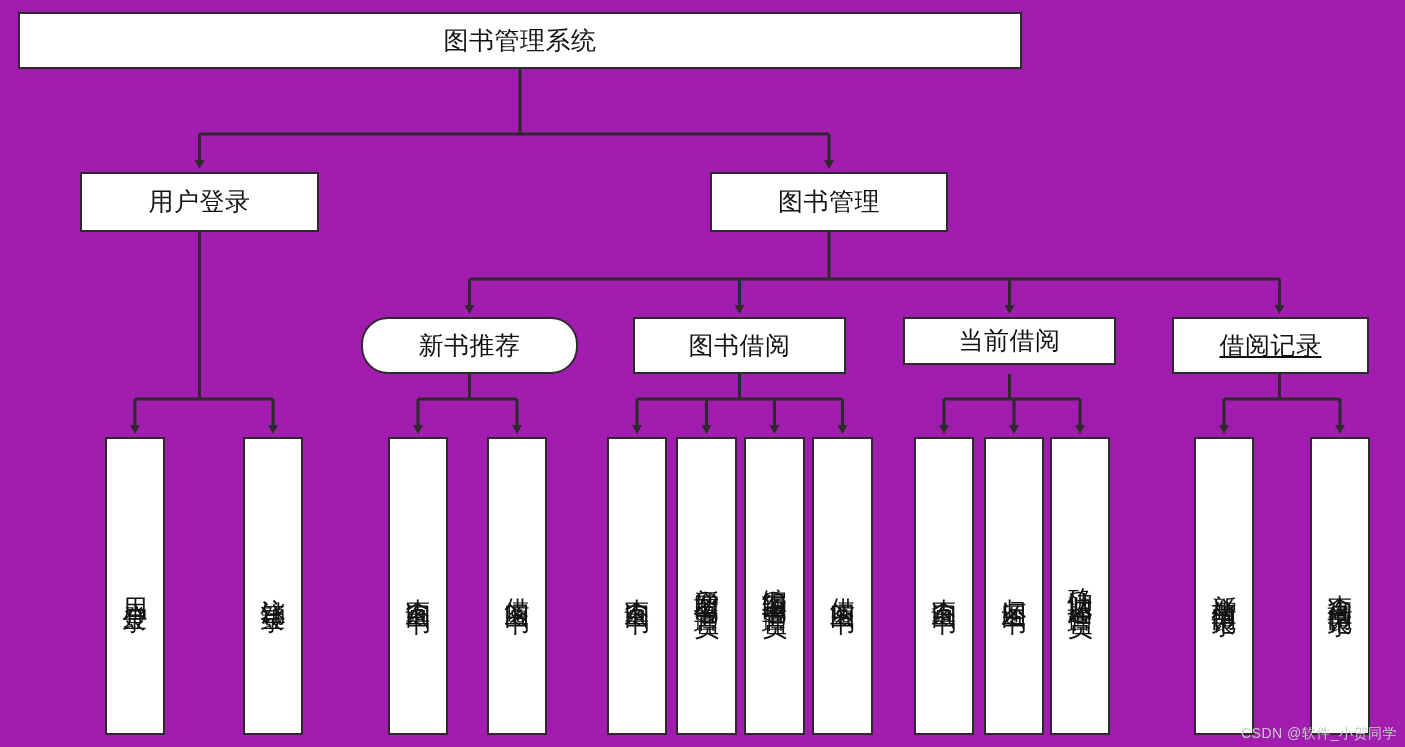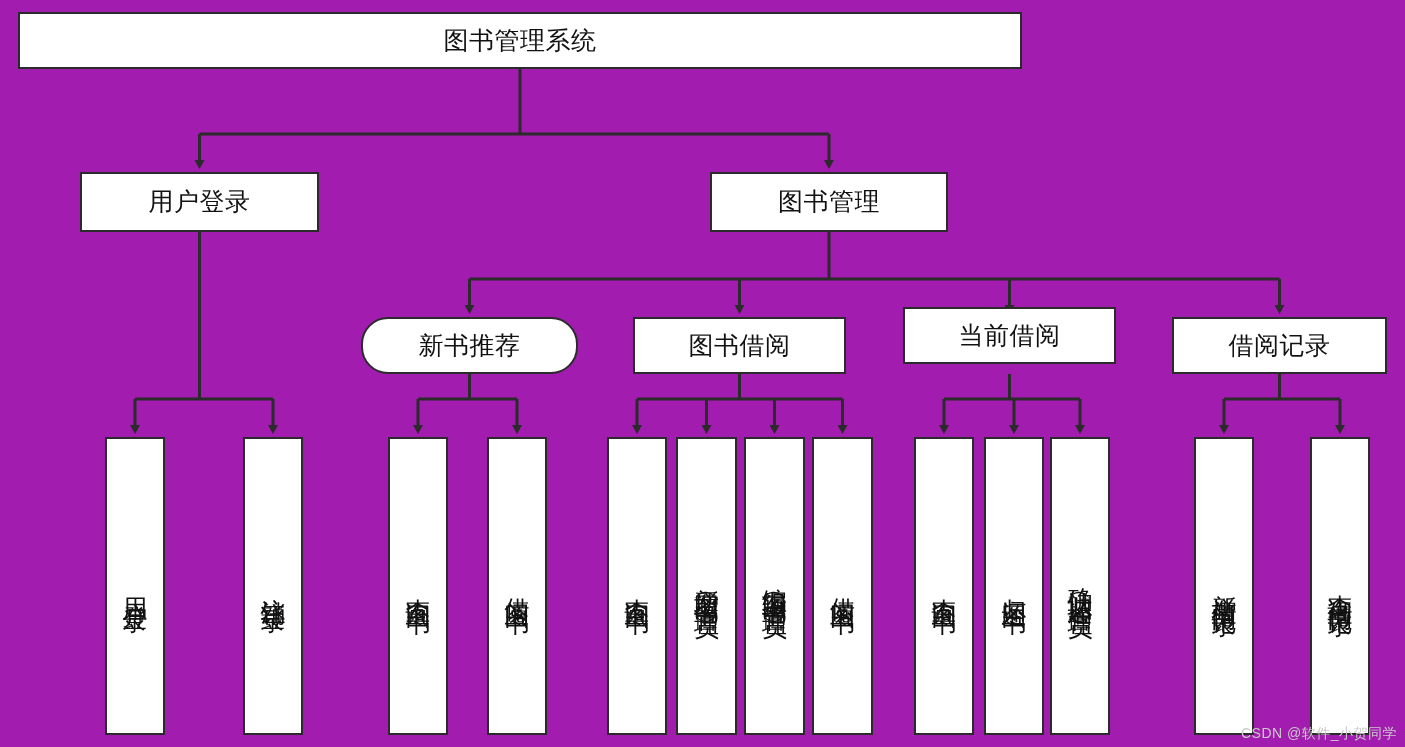--- a/index.html
+++ b/index.html
@@ -125,24 +125,24 @@
       </div>
       <div class="node horiz" style="left: 710px; top: 172px; width: 238px; height: 60px; align-items: center;">
         <span class="label">图书管理</span>
       </div>
       <div class="node horiz" style="left: 361px; top: 317px; width: 217px; height: 57px; border-radius: 27px;">
         <span class="label">新书推荐</span>
       </div>
       <div class="node horiz" style="left: 633px; top: 317px; width: 213px; height: 57px;">
         <span class="label">图书借阅</span>
       </div>
-      <div class="node horiz" style="left: 903px; top: 307px; width: 213px; height: 57px;">
+      <div class="node horiz" style="left: 903px; top: 317px; width: 213px; height: 48px;">
         <span class="label">当前借阅</span>
       </div>
-      <div class="node horiz" style="left: 1172px; top: 317px; width: 215px; height: 57px;">
+      <div class="node horiz" style="left: 1172px; top: 317px; width: 197px; height: 57px; text-decoration: underline;">
         <span class="label">借阅记录</span>
       </div>
       <div class="node vert" style="left: 105px; top: 437px; width: 60px; height: 298px;">
         <span class="label">用户登录</span>
       </div>
       <div class="node vert" style="left: 243px; top: 437px; width: 60px; height: 298px;">
         <span class="label">注销登录</span>
       </div>
       <div class="node vert" style="left: 388px; top: 437px; width: 60px; height: 298px;">
         <span class="label">查询图书</span>

